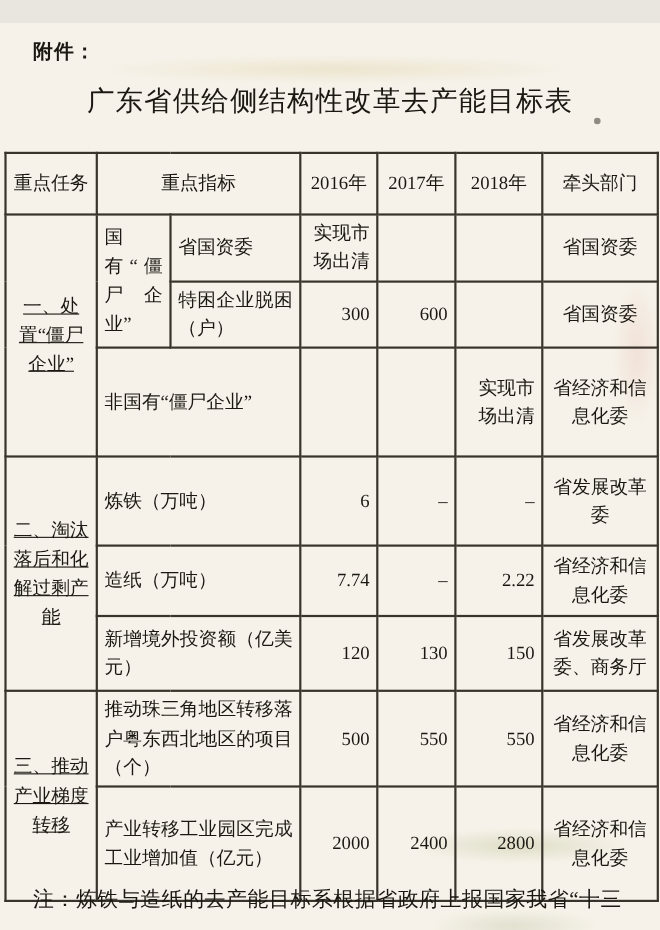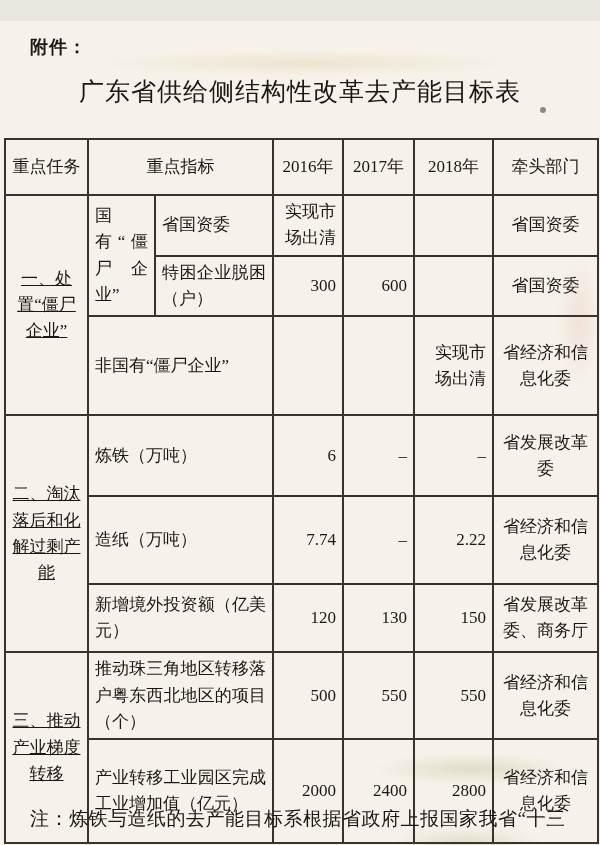--- a/index.html
+++ b/index.html
@@ -151,21 +151,21 @@
       </tr>
 
       <tr style="height:81px">
         <td class="task" rowspan="3">二、淘汰落后和化解过剩产能</td>
         <td class="ind" colspan="2">炼铁（万吨）</td>
         <td class="val">6</td>
         <td class="val">–</td>
         <td class="val">–</td>
         <td class="dept">省发展改革委</td>
       </tr>
-      <tr style="height:88px">
+      <tr style="height:64px">
         <td class="ind" colspan="2">造纸（万吨）</td>
         <td class="val">7.74</td>
         <td class="val">–</td>
         <td class="val">2.22</td>
         <td class="dept">省经济和信息化委</td>
       </tr>
       <tr style="height:68px">
         <td class="ind" colspan="2">新增境外投资额（亿美元）</td>
         <td class="val">120</td>
         <td class="val">130</td>

